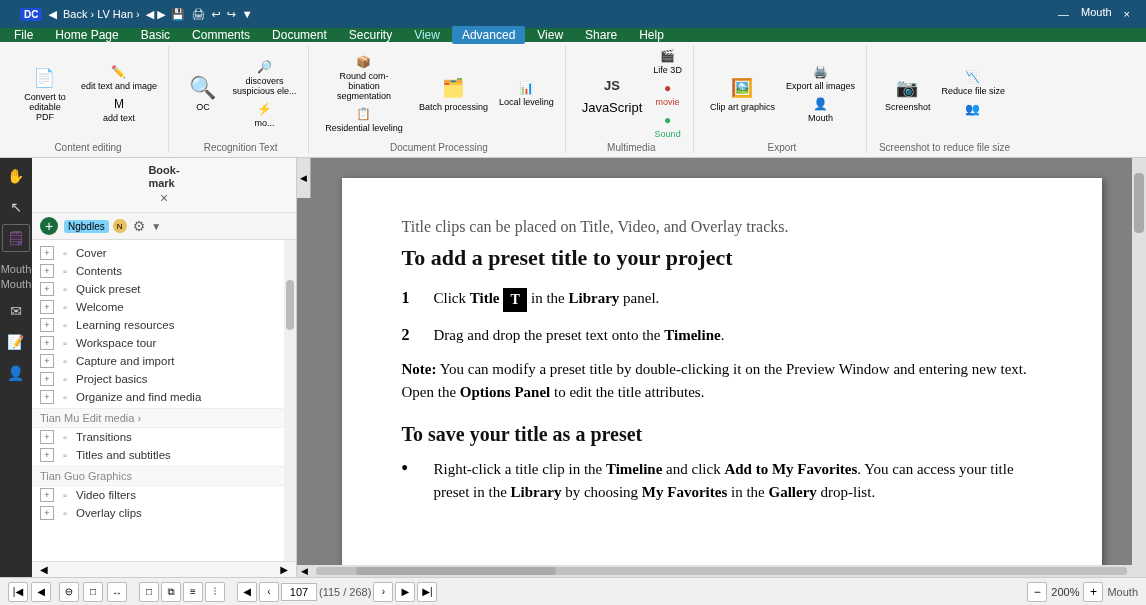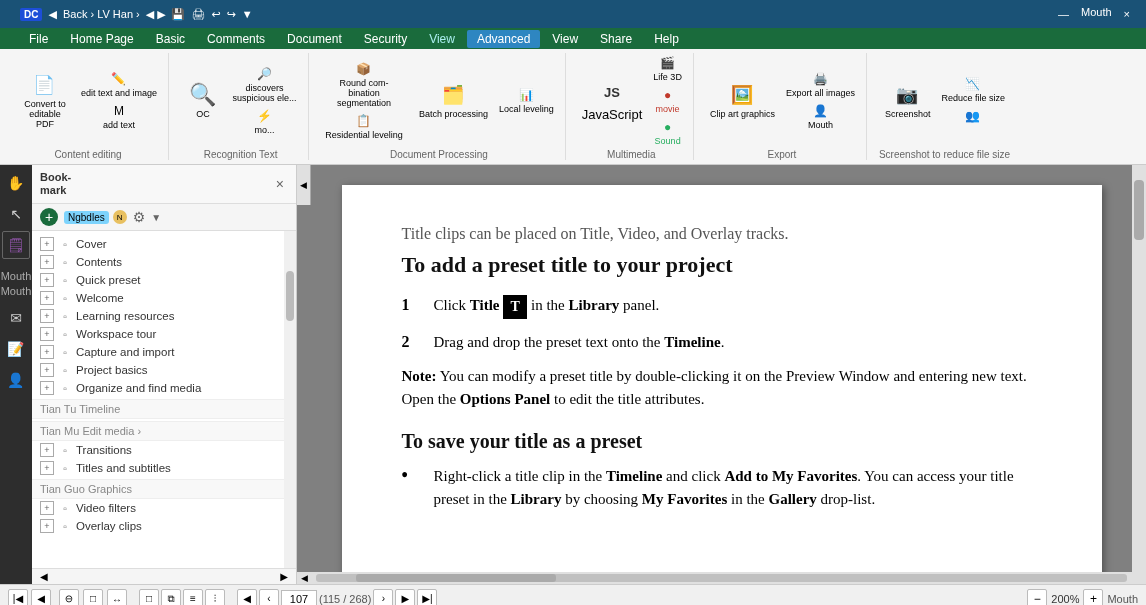--- a/index.html
+++ b/index.html
@@ -15,25 +15,25 @@
       padding: 0 8px;
       color: white;
     }
     .title-bar-left { display: flex; align-items: center; gap: 6px; font-size: 11px; }
     .title-bar-center { font-size: 12px; font-weight: 500; }
     .title-bar-right { display: flex; gap: 4px; font-size: 11px; }
     .title-btn { cursor: pointer; padding: 2px 8px; }
 
     
     .menu-bar {
-      height: 21px;
+      height: 14px;
       background: #1a6b3c;
       display: flex;
       align-items: center;
-      padding: 0 19px;
+      padding: 0 4px;
       gap: 2px;
     }
     .menu-item {
       color: white;
       padding: 2px 10px;
       font-size: 12px;
       cursor: pointer;
       border-radius: 2px;
     }
     .menu-item.active { background: #2e86c1; }
@@ -121,20 +121,21 @@
       overflow: hidden;
       position: relative;
     }
     .sidebar-header {
       display: flex;
       align-items: center;
       justify-content: space-between;
       padding: 6px 8px;
       background: #f8f8f8;
       border-bottom: 1px solid #ddd;
+      flex-direction: column;
     }
     .sidebar-close {
       cursor: pointer;
       font-size: 14px;
       color: #666;
       padding: 0 4px;
     }
     .sidebar-toolbar {
       display: flex;
       align-items: center;
@@ -568,21 +569,20 @@
           <div class="tree-expand">+</div>
           <div class="tree-icon">▫</div>
           <span class="tree-label">Project basics</span>
         </div>
         <div class="tree-item">
           <div class="tree-expand">+</div>
           <div class="tree-icon">▫</div>
           <span class="tree-label">Organize and find media</span>
         </div>
 
-        <div class="section-header">Tian Tu Timeline</div>
         <div class="section-header" style="cursor:pointer;">Tian Mu Edit media ›</div>
 
         <div class="tree-item">
           <div class="tree-expand">+</div>
           <div class="tree-icon">▫</div>
           <span class="tree-label">Transitions</span>
         </div>
         <div class="tree-item">
           <div class="tree-expand">+</div>
           <div class="tree-icon">▫</div>

